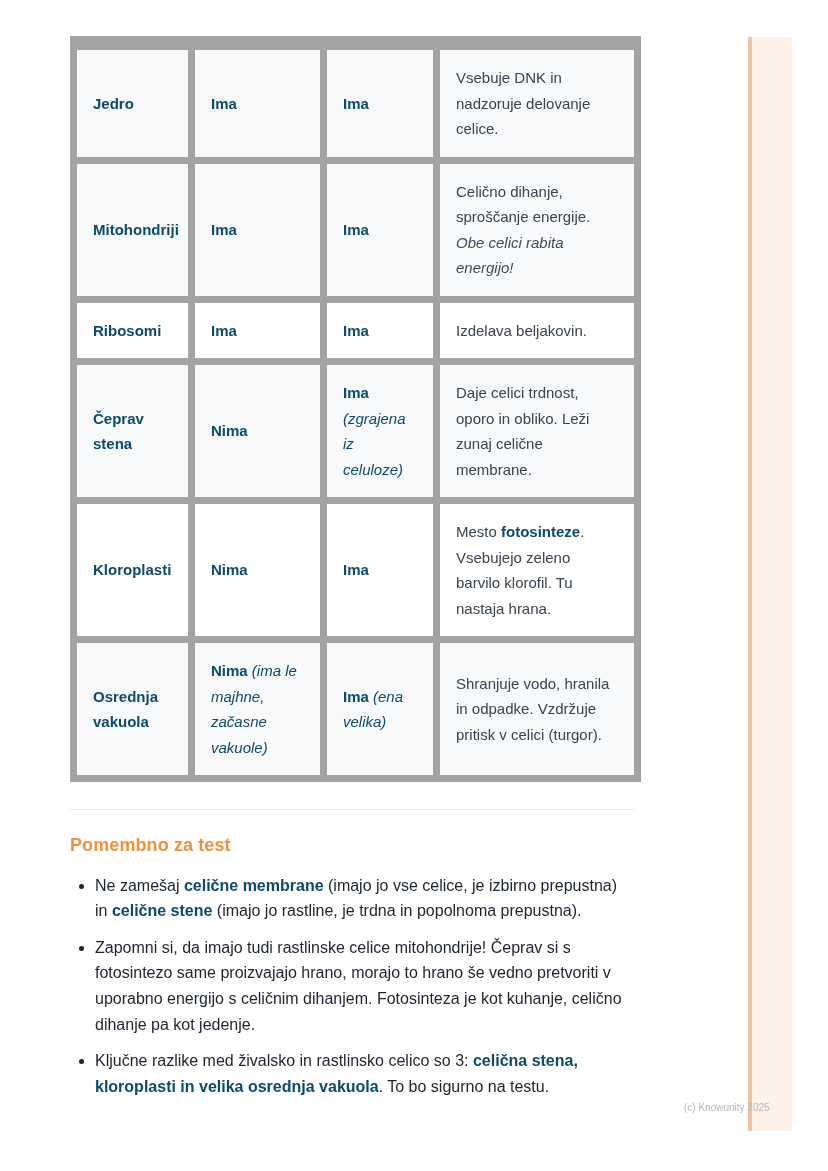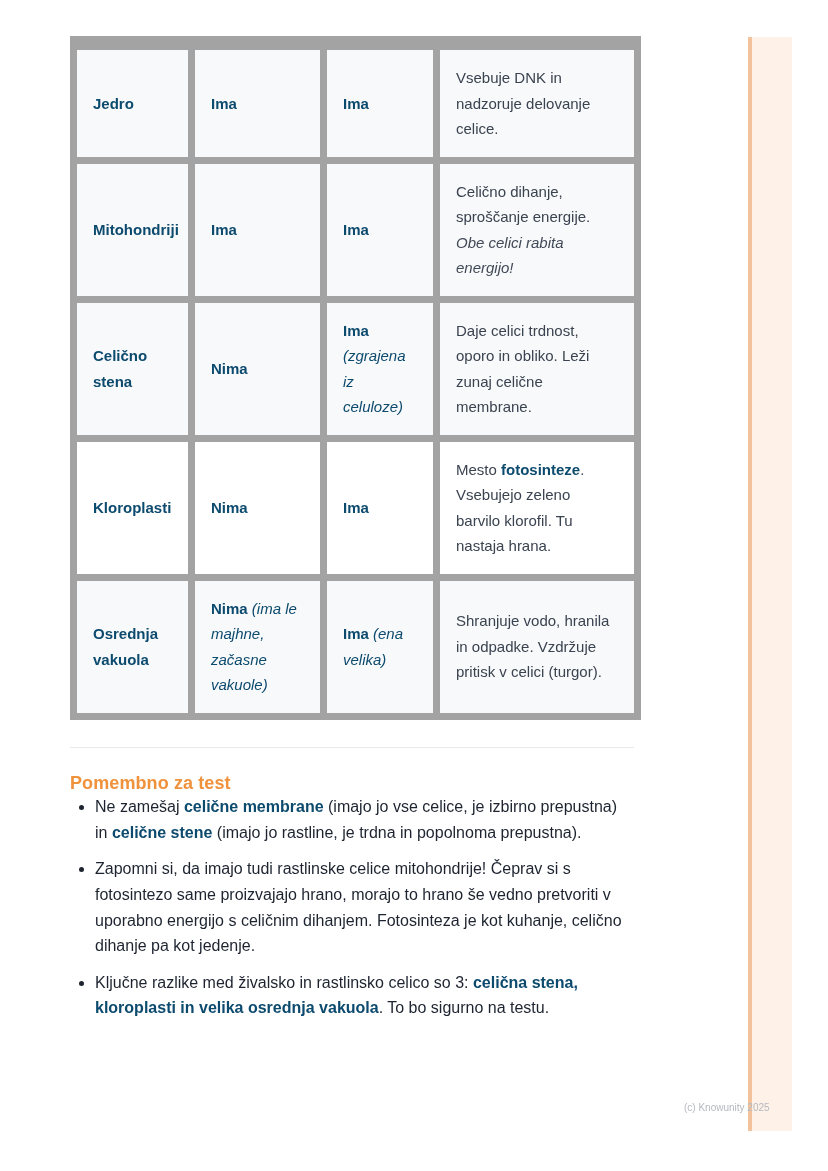--- a/index.html
+++ b/index.html
@@ -42,21 +42,21 @@
   }
   h2.section-title {
     margin-top: 25px;
     font-size: 18px;
     font-weight: bold;
     color: #f0913c;
     line-height: 1.15;
     letter-spacing: 0.1px;
   }
   ul.test-list {
-    margin-top: 1px;
+    margin-top: 17px;
     padding-left: 25px;
     font-size: 16px;
     line-height: 1.6;
     color: #1d2430;
     width: 556px;
   }
   ul.test-list li { margin-bottom: 11px; }
   ul.test-list li:last-child { margin-bottom: 0; }
   .stripe-fill {
     position: absolute;
@@ -107,23 +107,29 @@
       </tr>
 
 
       <tr class="alt">
         <td><span class="b">Mitohondriji</span></td>
         <td><span class="b">Ima</span><span class="note"></span></td>
         <td><span class="b">Ima</span><span class="note"></span></td>
         <td><span>Celično dihanje, sproščanje energije. </span><span class="b"></span><span></span><span class="i">Obe celici rabita energijo!</span></td>
       </tr>
 
+      <tr>
+        <td><span class="b">Ribosomi</span></td>
+        <td><span class="b">Ima</span><span class="note"></span></td>
+        <td><span class="b">Ima</span><span class="note"></span></td>
+        <td><span>Izdelava beljakovin.</span><span class="b"></span><span></span><span class="i"></span></td>
+      </tr>
 
       <tr class="alt">
-        <td><span class="b">Celično stena</span></td>
+        <td><span class="b">Čeprav stena</span></td>
         <td><span class="b">Nima</span><span class="note"></span></td>
         <td><span class="b">Ima</span><span class="note"> (zgrajena iz celuloze)</span></td>
         <td><span>Daje celici trdnost, oporo in obliko. Leži zunaj celične membrane.</span><span class="b"></span><span></span><span class="i"></span></td>
       </tr>
 
       <tr>
         <td><span class="b">Kloroplasti</span></td>
         <td><span class="b">Nima</span><span class="note"></span></td>
         <td><span class="b">Ima</span><span class="note"></span></td>
         <td><span>Mesto </span><span class="b">fotosinteze</span><span>. Vsebujejo zeleno barvilo klorofil. Tu nastaja hrana.</span><span class="i"></span></td>

